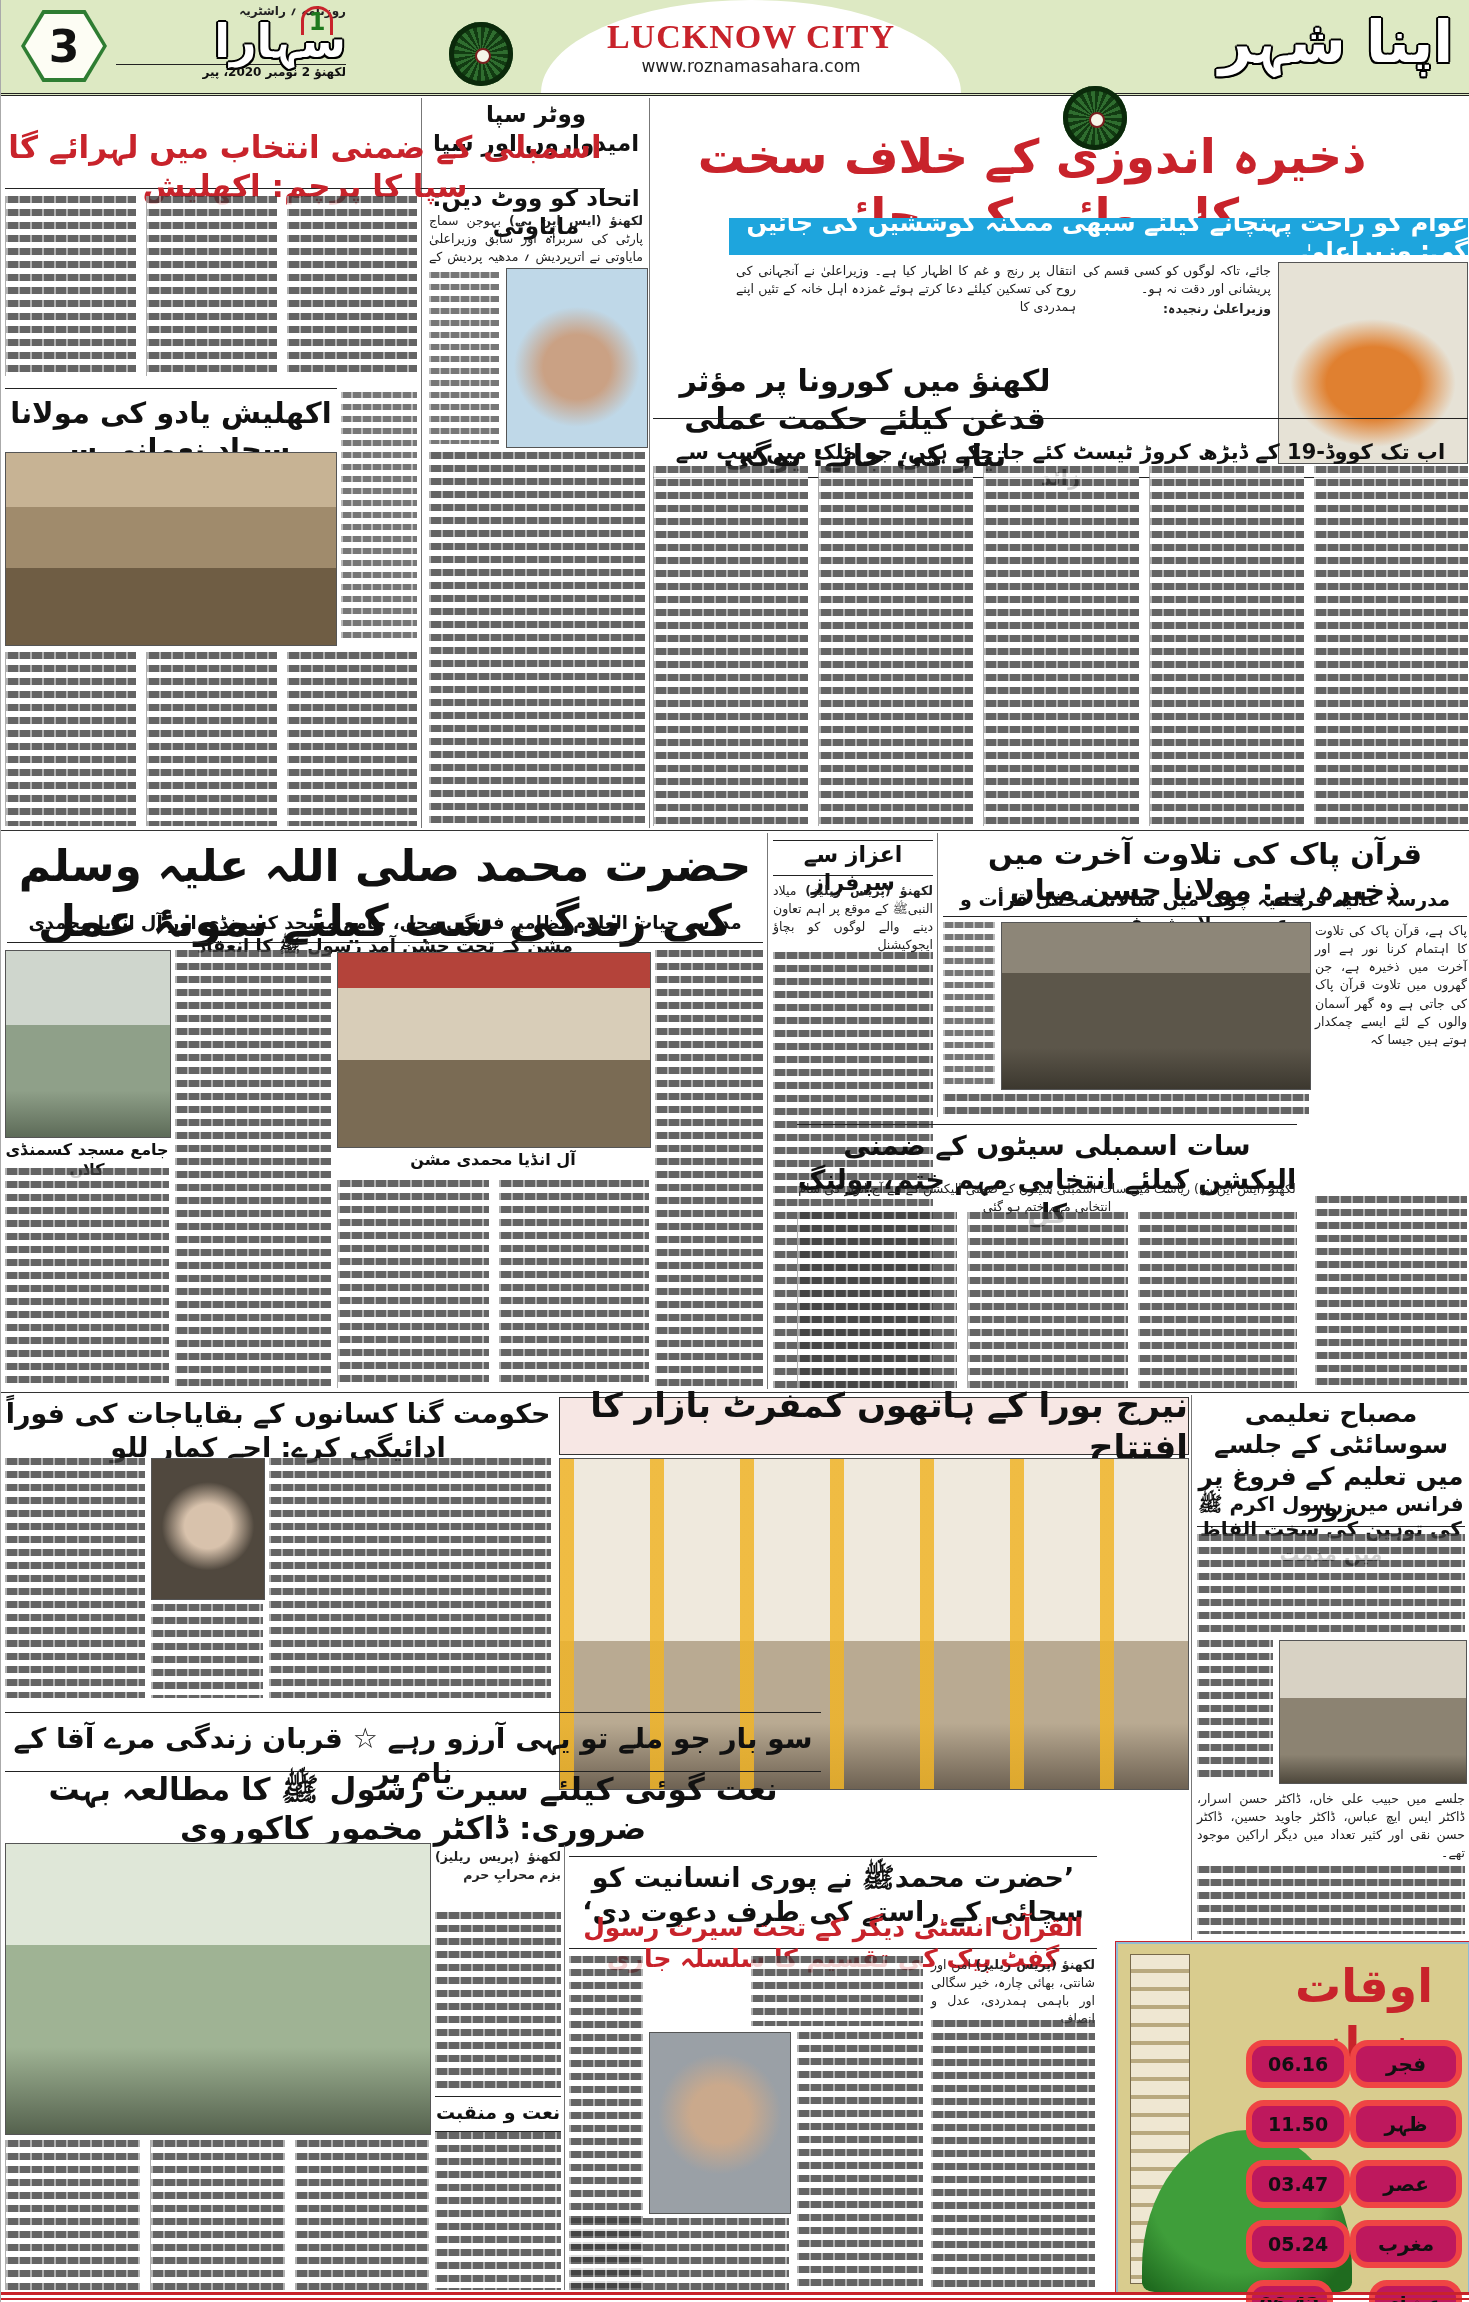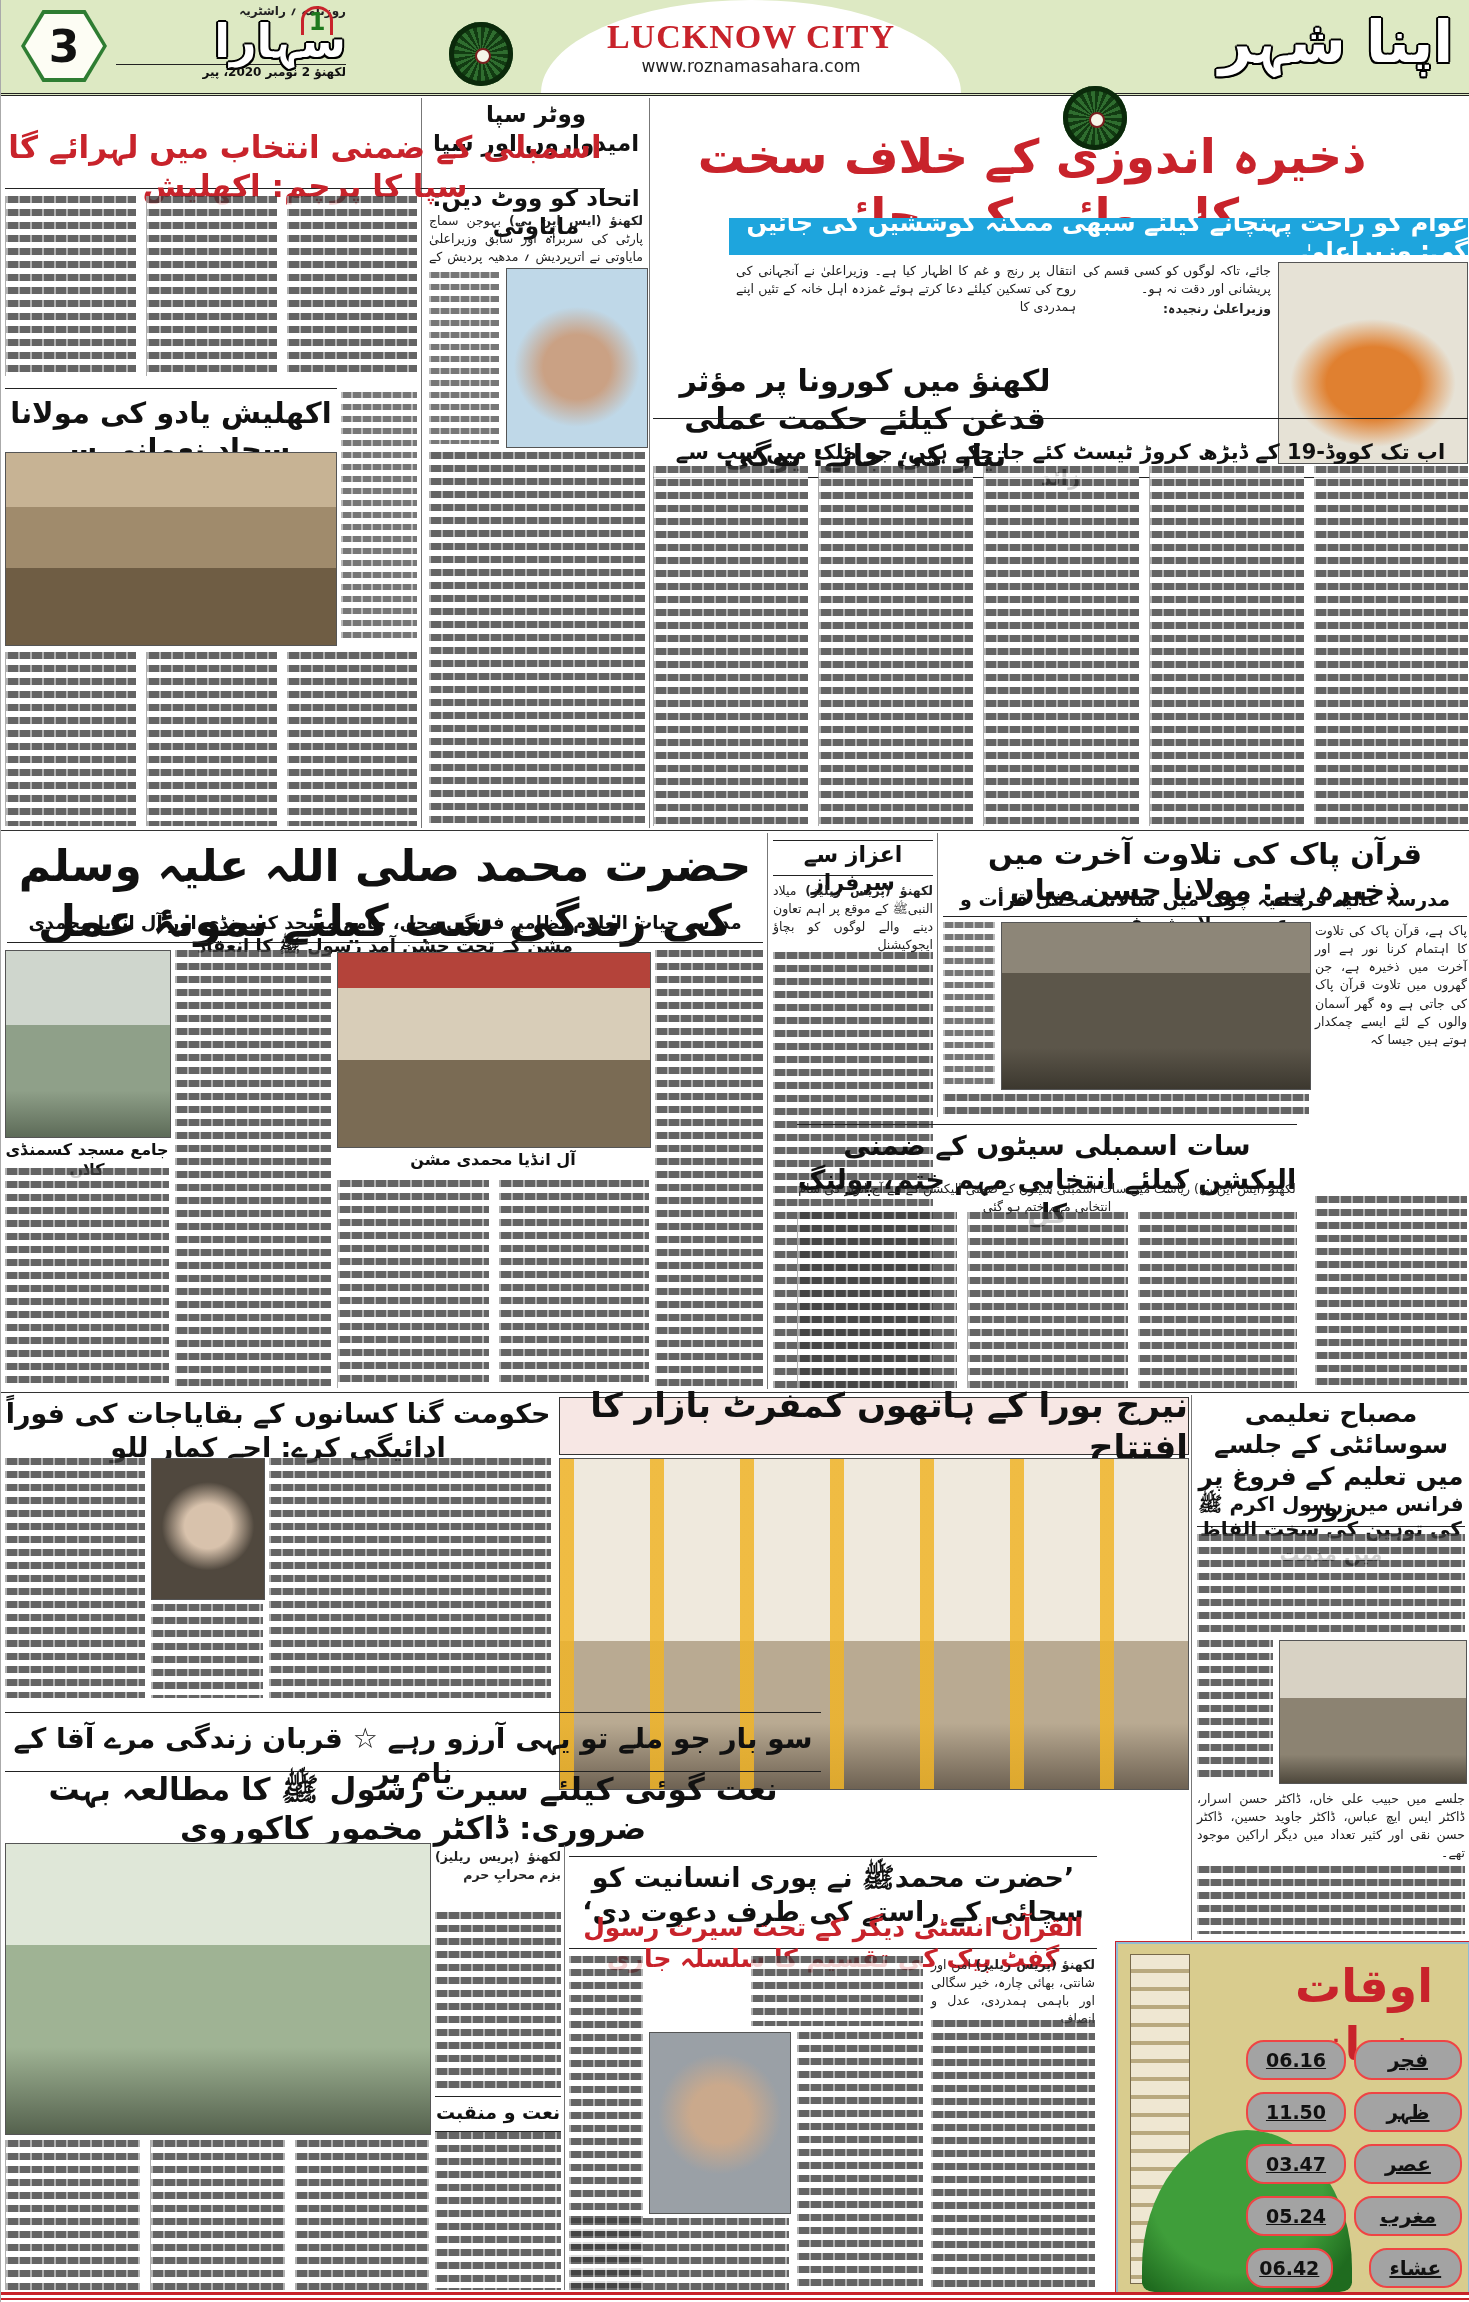--- a/index.html
+++ b/index.html
@@ -57,22 +57,22 @@
   .ph-truck{background:linear-gradient(180deg,#cfd6cd 0 40%,#8fa089 40% 75%,#5d6b58 100%);}
   .ph-bazar{background:
      repeating-linear-gradient(90deg,rgba(240,180,40,.85) 0 14px,rgba(255,255,255,0) 14px 90px),
      linear-gradient(180deg,#efe9dd 0 55%,#b9aa92 55% 80%,#6e6253 100%);}
   .ph-elder{background:radial-gradient(55% 42% at 50% 48%,#d8c2ac 0 38%,#50483e 75%);}
   .ph-mushaira{background:linear-gradient(180deg,#dfe7d8 0 35%,#9fb394 35% 70%,#55624e 100%);}
   .ph-portrait{background:radial-gradient(55% 42% at 50% 45%,#caa98c 0 38%,#9aa0a6 80%);}
   .ph-audience{background:linear-gradient(180deg,#d8d2c4 0 40%,#8c8372 40% 80%,#4e483c 100%);}
   
   #prayerbox{background:#d9cc8e;border:2px solid #8fbcd4;outline:1px solid #c8232b;}
-  .pill{background:#a3a3a3;border:2px solid #ef4444;border-radius:18px;
-        display:flex;align-items:center;justify-content:center;font-weight:bold;text-decoration:underline;}
+  .pill{background:#be185d;border:6px solid #ef4444;border-radius:18px;
+        display:flex;align-items:center;justify-content:center;font-weight:bold;}
   .minaret{background:repeating-linear-gradient(180deg,#efe7d2 0 14px,#b9a97f 14px 18px);
         border:1px solid #77694a;}
   .dome{background:radial-gradient(circle at 45% 35%,#3f9e3a 0 55%,#1f6b1f 85%);
         border-radius:50% 50% 6% 6%/85% 85% 6% 6%;}
   .vr{border-left:1px solid #777;}
   .hr1{border-top:1px solid #333;}
 </style>
 </head>
 <body>
 

